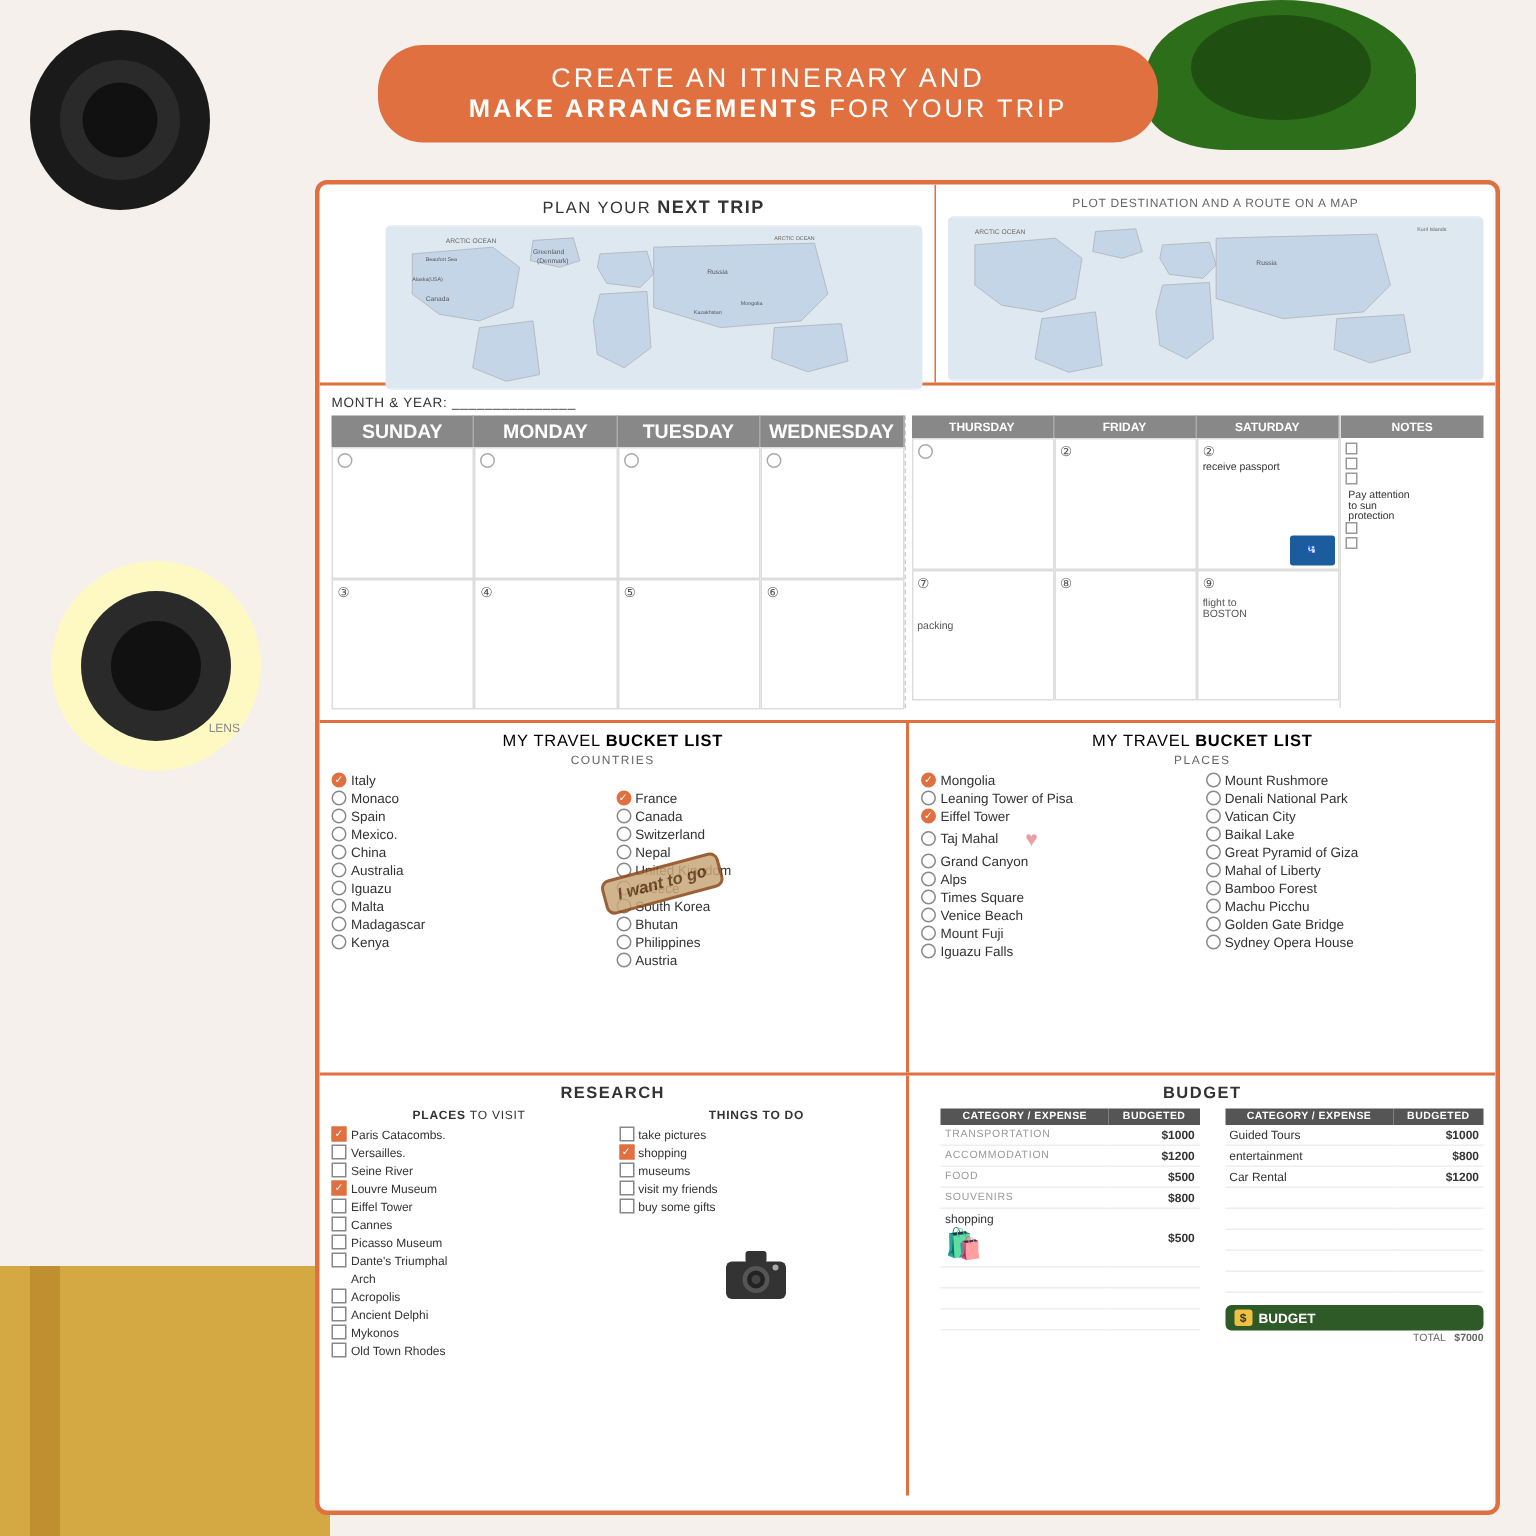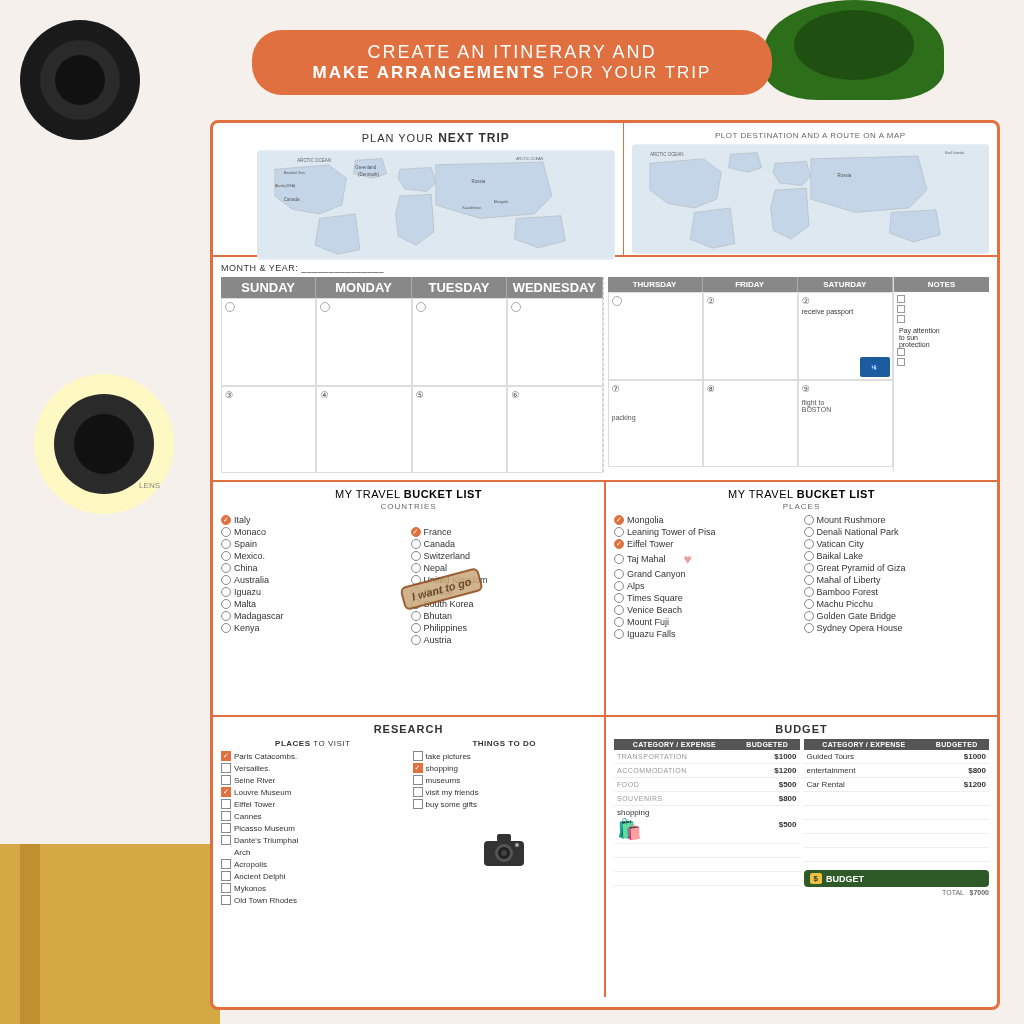--- a/index.html
+++ b/index.html
@@ -332,20 +332,21 @@
       font-size: 7px;
     }
 
     
     .budget-cols {
       display: flex;
       gap: 4px;
     }
     .budget-col {
       flex: 1;
+      margin-left: 13px;
     }
     .budget-table {
       width: 100%;
       border-collapse: collapse;
       font-size: 8px;
     }
     .budget-table th {
       background: #555;
       color: white;
       padding: 2px 3px;

